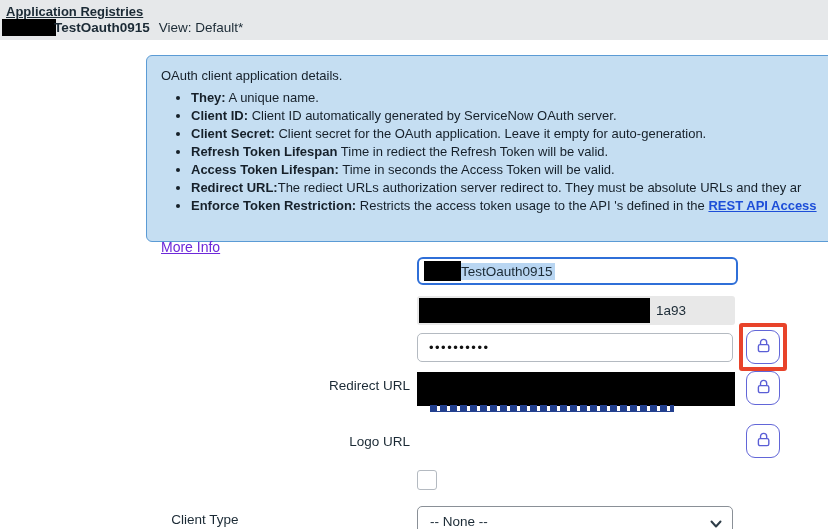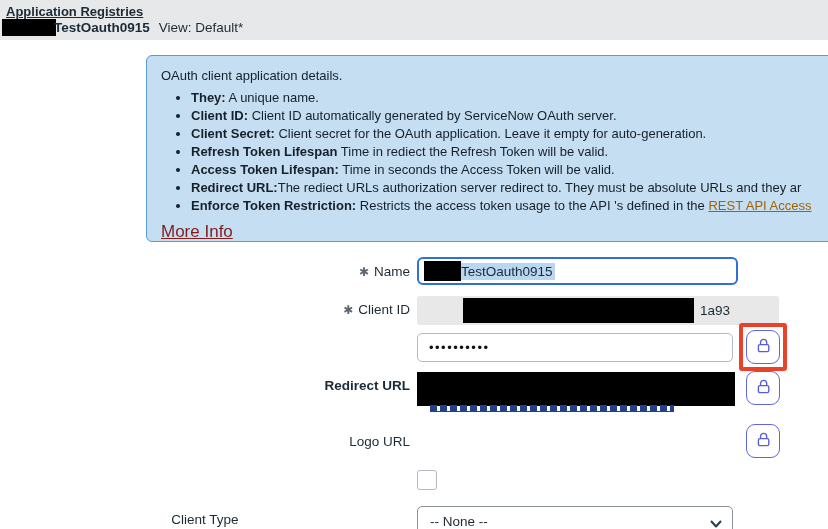--- a/index.html
+++ b/index.html
@@ -17,38 +17,38 @@
   .hdr-name{font-weight:bold;}
   .hdr-view{margin-left:9px;font-weight:normal;text-align:right;}
 
   
   .infobox{position:absolute;left:146px;top:55px;width:706px;height:162px;
            background:#c5def2;border:1px solid #5b9bd5;border-radius:6px;
            padding:11px 0 12px 14px;font-size:13px;line-height:18px;color:#16202a;}
   .infobox .intro{white-space:nowrap;}
   .infobox ul{margin:4px 0 0 0;padding-left:30px;}
   .infobox li{white-space:nowrap;line-height:18px;}
-  .ilink{color:#a16207;text-decoration:underline;cursor:pointer;}
-  .moreinfo{display:inline-block;margin-top:8px;color:#7f1d1d;text-decoration:underline;
-            cursor:pointer;font-size:17px;}
+  .ilink{color:#1d4ed8;text-decoration:underline;cursor:pointer;font-weight:bold;}
+  .moreinfo{display:inline-block;margin-top:23px;color:#6d28d9;text-decoration:underline;
+            cursor:pointer;font-size:14px;}
 
   
   .flabel{position:absolute;left:0;width:410px;text-align:right;font-size:13.5px;
           color:#1b2a35;white-space:nowrap;}
   .req{color:#5c6670;font-family:"DejaVu Sans",sans-serif;font-size:12px;margin-right:5px;}
 
   .name-input{position:absolute;left:417px;top:257px;width:312px;height:24px;
               border:2px solid #2f6fd8;border-radius:6px;background:#fff;
               display:flex;align-items:center;padding-left:5px;font-size:13.5px;}
   .name-redact{width:37px;height:20px;margin-right:0;}
   .name-sel{background:#b9d6f2;padding:1px 2px 1px 0;}
 
   .cid-field{position:absolute;left:417px;top:296px;width:318px;height:29px;
              background:#e8e8e8;border-radius:3px;font-size:13.5px;
-             display:flex;align-items:center;padding-left:44px;}
+             display:flex;align-items:center;}
   .cid-redact{width:231px;height:25px;margin-left:2px;margin-right:6px;}
 
   .secret-input{position:absolute;left:417px;top:333px;width:303px;height:15px;
                 border:1px solid #b4bac1;border-radius:5px;background:#fff;
                 padding:6px 0 6px 11px;font-size:13px;letter-spacing:1.5px;
                 font-family:"Liberation Sans",sans-serif;color:#111;outline:none;}
 
   .redirect-redact{position:absolute;left:417px;top:372px;width:318px;height:34px;}
   .redirect-sliver{position:absolute;left:430px;top:405px;width:244px;height:6px;
                    background:repeating-linear-gradient(90deg,#23408f 0 7px,transparent 7px 10px);
@@ -94,44 +94,42 @@
       <li><b>Client ID:</b><span> Client ID automatically generated by ServiceNow OAuth server.</span></li>
       <li><b>Client Secret:</b><span> Client secret for the OAuth application. Leave it empty for auto-generation.</span></li>
       <li><b>Refresh Token Lifespan</b><span> Time in rediect the Refresh Token will be valid.</span></li>
       <li><b>Access Token Lifespan:</b><span> Time in seconds the Access Token will be valid.</span></li>
       <li><b>Redirect URL:</b><span>The rediect URLs authorization server redirect to. They must be absolute URLs and they ar</span></li>
       <li><b>Enforce Token Restriction:</b><span> Restricts the access token usage to the API 's defined in the </span><a class="ilink">REST API Access</a></li>
     </ul>
     <a class="moreinfo">More Info</a>
   </div>
 
-  <div class="flabel" style="top:264px;"><span class="req">✱</span><span>Name</span></div>
   <div class="name-input">
     <span class="redact name-redact"></span>
     <span class="name-sel">TestOauth0915</span>
   </div>
 
-  <div class="flabel" style="top:302px;"><span class="req">✱</span><span>Client ID</span></div>
   <div class="cid-field">
     <span class="redact cid-redact"></span>
     <span>1a93</span>
   </div>
 
   <input class="secret-input" type="text" readonly="" value="••••••••••" style="">
   <div class="red-hi"></div>
   <button class="lockbtn lock1">
     <span>
       <svg width="17" height="17" viewBox="0 0 16 16">
           <path d="M5.2 7.2V5.1a2.9 2.9 0 0 1 5.8 0v2.1" fill="none" stroke="#5a5ed6" stroke-width="1.3"></path>
           <rect x="3.2" y="7.2" width="9.8" height="6.6" rx="1.6" fill="none" stroke="#5a5ed6" stroke-width="1.3"></rect>
         </svg>
     </span>
   </button>
 
-  <div class="flabel" style="top:378px;font-weight:bold;"><span>Redirect URL</span></div>
+  <div class="flabel" style="top:378px;"><span>Redirect URL</span></div>
   <div class="redact redirect-redact"></div>
   <div class="redirect-sliver"></div>
   <button class="lockbtn lock2">
     <span>
       <svg width="17" height="17" viewBox="0 0 16 16">
           <path d="M5.2 7.2V5.1a2.9 2.9 0 0 1 5.8 0v2.1" fill="none" stroke="#5a5ed6" stroke-width="1.3"></path>
           <rect x="3.2" y="7.2" width="9.8" height="6.6" rx="1.6" fill="none" stroke="#5a5ed6" stroke-width="1.3"></rect>
         </svg>
     </span>
   </button>

